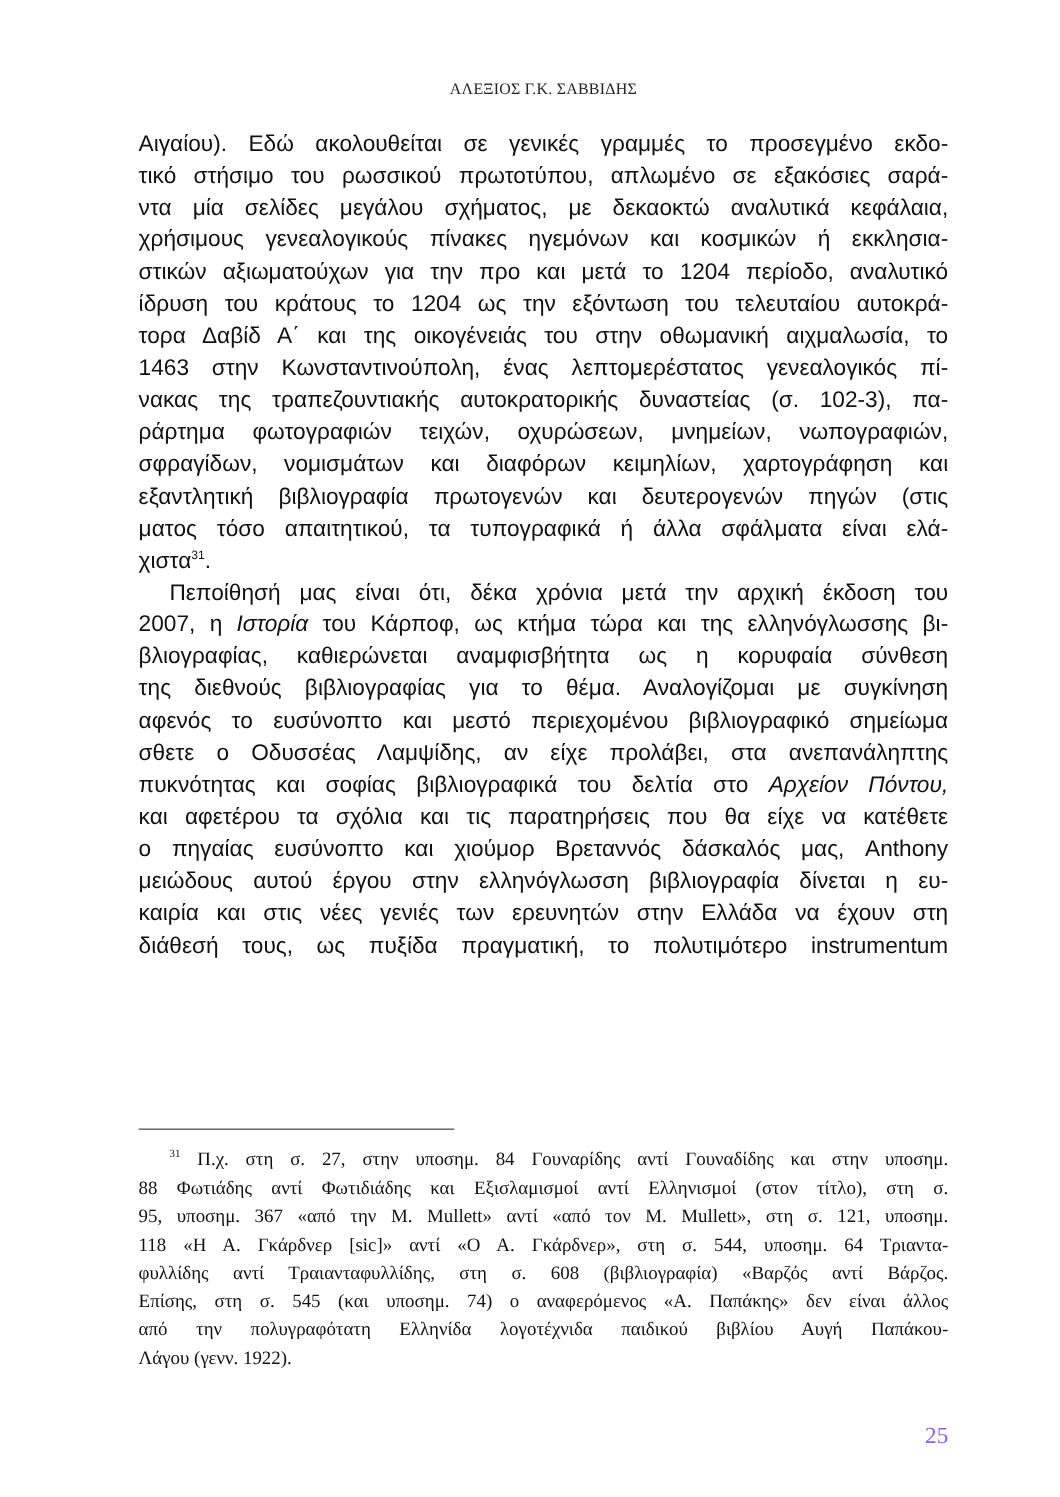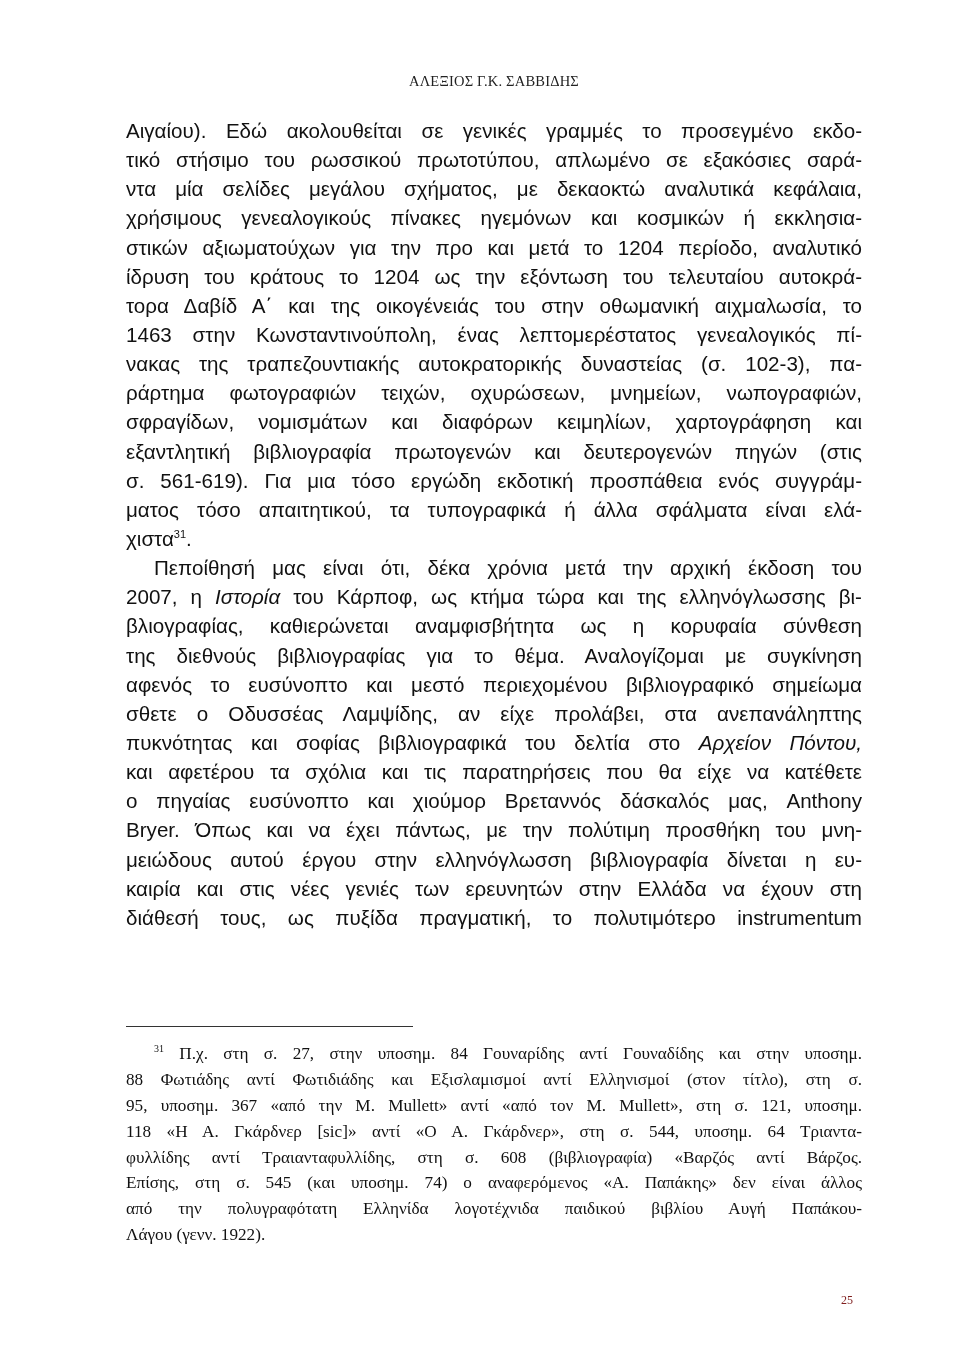--- a/index.html
+++ b/index.html
@@ -23,21 +23,21 @@
   }
   .footnotes {
     position: absolute; left: 114px; top: 1041px; width: 736px;
     font-family: "Liberation Serif", serif; font-size: 17.2px; line-height: 25.9px;
   }
   .footnotes .line { height: 25.9px; }
   .footnotes .line.indent { padding-left: 28px; }
   .footnotes sup { font-size: 10px; vertical-align: 7px; }
   .page-number {
     position: absolute; left: 829px; top: 1293px;
-    font-family: "Liberation Serif", serif; font-size: 12px; color: #7f1d1d;
+    font-family: "Liberation Serif", serif; font-size: 21px; color: #8b5cf6;
   }
 </style>
 </head>
 <body>
 
 <div class="page">
 
   <div class="running-head">ΑΛΕΞΙΟΣ Γ.Κ. ΣΑΒΒΙΔΗΣ</div>
 
   <div class="body-text">
@@ -47,36 +47,34 @@
       <span class="line">ντα μία σελίδες μεγάλου σχήματος, με δεκαοκτώ αναλυτικά κεφάλαια,</span>
       <span class="line">χρήσιμους γενεαλογικούς πίνακες ηγεμόνων και κοσμικών ή εκκλησια-</span>
       <span class="line">στικών αξιωματούχων για την προ και μετά το 1204 περίοδο, αναλυτικό</span>
       <span class="line">ίδρυση του κράτους το 1204 ως την εξόντωση του τελευταίου αυτοκρά-</span>
       <span class="line">τορα Δαβίδ Α΄ και της οικογένειάς του στην οθωμανική αιχμαλωσία, το</span>
       <span class="line">1463 στην Κωνσταντινούπολη, ένας λεπτομερέστατος γενεαλογικός πί-</span>
       <span class="line">νακας της τραπεζουντιακής αυτοκρατορικής δυναστείας (σ. 102-3), πα-</span>
       <span class="line">ράρτημα φωτογραφιών τειχών, οχυρώσεων, μνημείων, νωπογραφιών,</span>
       <span class="line">σφραγίδων, νομισμάτων και διαφόρων κειμηλίων, χαρτογράφηση και</span>
       <span class="line">εξαντλητική βιβλιογραφία πρωτογενών και δευτερογενών πηγών (στις</span>
-      <span class="line">σ. 561-619). Για μια τόσο εργώδη εκδοτική προσπάθεια ενός συγγράμ-</span>
       <span class="line">ματος τόσο απαιτητικού, τα τυπογραφικά ή άλλα σφάλματα είναι ελά-</span>
       <span class="line last"><span>χιστα</span><sup>31</sup><span>.</span></span>
     </div>
 
     <div>
       <span class="line indent">Πεποίθησή μας είναι ότι, δέκα χρόνια μετά την  αρχική έκδοση του</span>
       <span class="line"><span>2007, η </span><i>Ιστορία</i><span> του Κάρποφ, ως κτήμα τώρα και της ελληνόγλωσσης βι-</span></span>
       <span class="line">βλιογραφίας, καθιερώνεται αναμφισβήτητα ως η κορυφαία σύνθεση</span>
       <span class="line">της διεθνούς βιβλιογραφίας για το θέμα. Αναλογίζομαι με συγκίνηση</span>
       <span class="line">αφενός το ευσύνοπτο και μεστό περιεχομένου βιβλιογραφικό σημείωμα</span>
       <span class="line">σθετε ο Οδυσσέας Λαμψίδης, αν είχε προλάβει, στα ανεπανάληπτης</span>
       <span class="line"><span>πυκνότητας και σοφίας βιβλιογραφικά του δελτία στο </span><i>Αρχείον Πόντου,</i></span>
       <span class="line">και αφετέρου τα σχόλια και τις παρατηρήσεις που θα είχε να κατέθετε</span>
       <span class="line">ο πηγαίας ευσύνοπτο και χιούμορ Βρεταννός δάσκαλός μας, Anthony</span>
-      <span class="line">Bryer. Όπως και να έχει πάντως, με την πολύτιμη προσθήκη του μνη-</span>
       <span class="line">μειώδους αυτού έργου στην ελληνόγλωσση βιβλιογραφία δίνεται η ευ-</span>
       <span class="line">καιρία και στις νέες γενιές των ερευνητών στην Ελλάδα να έχουν στη</span>
       <span class="line">διάθεσή τους, ως πυξίδα πραγματική, το πολυτιμότερο instrumentum</span>
     </div>
   </div>
 
   <div class="fn-rule"></div>
 
   <div class="footnotes">
     <span class="line indent"><sup>31</sup><span> Π.χ. στη σ. 27, στην  υποσημ. 84 Γουναρίδης αντί Γουναδίδης και στην υποσημ.</span></span>

